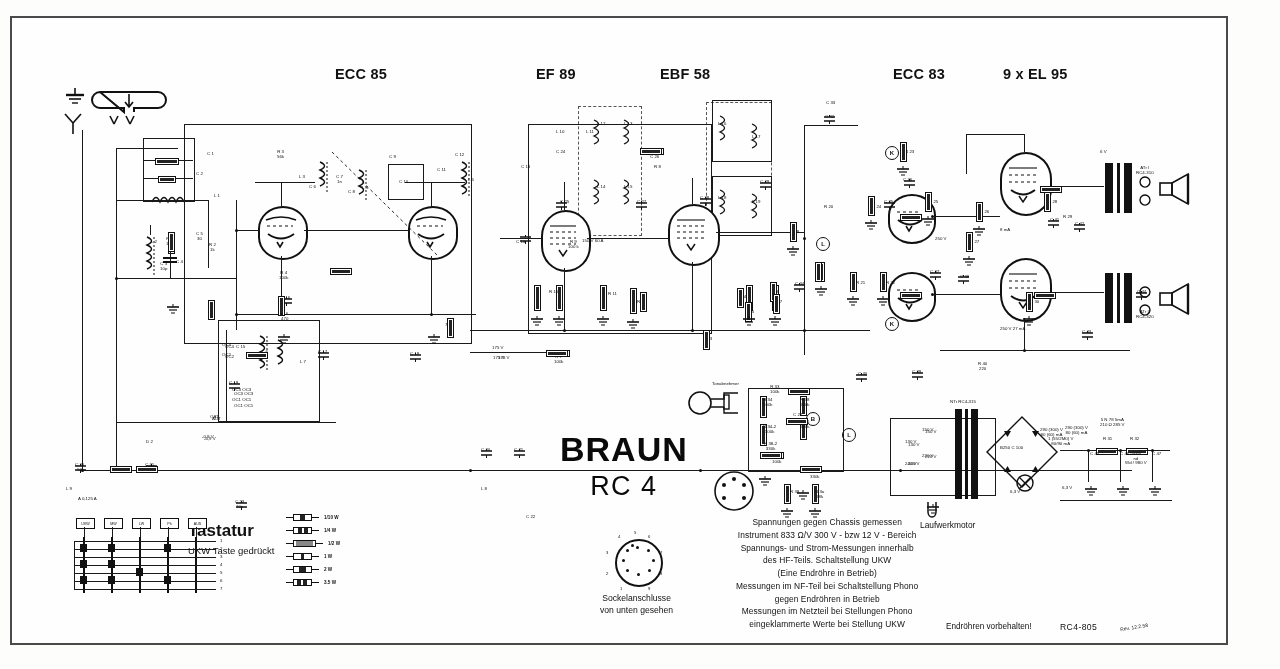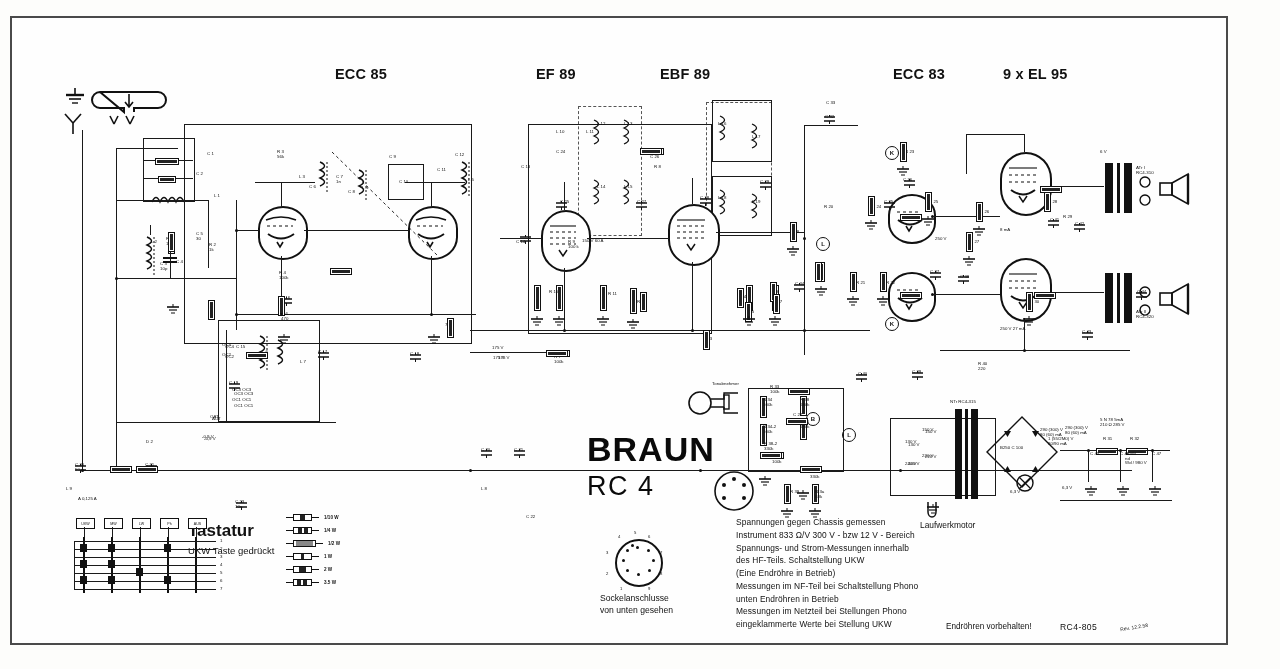--- a/index.html
+++ b/index.html
@@ -1,18 +1,18 @@
 <!DOCTYPE html>
 <html><head>
 <meta charset="utf-8">
 <title>Braun RC 4 Schaltplan</title>
 <style>
   html,body{margin:0;padding:0;background:#fff;}
   body{width:1280px;height:669px;overflow:hidden;font-family:"Liberation Sans",sans-serif;}
-  #sheet{position:relative;width:1280px;height:669px;background:#fdfdfb;}
+  #sheet{position:relative;width:1280px;height:669px;background:#fdfdfb;text-align:center;}
   #frame{position:absolute;left:10px;top:16px;width:1218px;height:629px;border:2px solid #4a4a4a;box-sizing:border-box;background:#fefefe;}
   .abs{position:absolute;}
   
   .tubelbl{font-weight:bold;font-size:14.5px;color:#111;letter-spacing:.2px;white-space:nowrap;}
   
   .t{font-size:4.4px;color:#111;line-height:1.05;white-space:nowrap;font-family:"Liberation Sans",sans-serif;}
   
   .h{position:absolute;height:1px;background:#1a1a1a;}
   .v{position:absolute;width:1px;background:#1a1a1a;}
   .v2{position:absolute;width:2px;background:#111;}
@@ -26,21 +26,21 @@
   .res-v{position:absolute;width:5px;border:1px solid #111;background:#fff;}
   .res-v::after{content:"";position:absolute;left:1px;top:1px;right:1px;bottom:1px;background:#222;}
   .capv{position:absolute;}
   .capv i{position:absolute;left:0;height:1.5px;background:#111;}
   .coil{position:absolute;}
   
   .tube{position:absolute;border:2px solid #111;border-radius:50%/42%;background:#fff;}
   
   .spk{position:absolute;}
   
-  #braunwrap{position:absolute;left:587px;top:432px;}
+  #braunwrap{position:absolute;left:560px;top:432px;}
   .braun{font-family:"Liberation Sans",sans-serif;font-weight:bold;font-size:34px;letter-spacing:1px;color:#0a0a0a;line-height:1;}
   .rc4{font-family:"Liberation Sans",sans-serif;font-weight:normal;font-size:27px;letter-spacing:1.5px;color:#0a0a0a;line-height:1;margin-top:7px;}
   
   #tastatur-title{font-weight:bold;font-size:17px;color:#111;}
   #tastatur-sub{font-size:9.5px;color:#111;margin-top:2px;}
   .keycap{position:absolute;width:17px;height:9px;border:1px solid #111;background:#fff;font-size:3.6px;display:flex;align-items:center;justify-content:center;color:#111;overflow:hidden;}
   
   .legrow{position:absolute;display:flex;align-items:center;}
   .legres{width:17px;height:5px;border:1px solid #111;background:#fff;position:relative;}
   .legres .band{position:absolute;top:0;bottom:0;background:#222;}
@@ -61,21 +61,21 @@
   .circmark{position:absolute;border:1px solid #111;border-radius:50%;display:flex;align-items:center;justify-content:center;font-size:6px;font-weight:bold;color:#111;background:#fff;}
 </style>
 </head>
 <body>
 
 <div id="sheet">
   <div id="frame"></div>
 
   <div class="abs tubelbl" style="left:335px;top:66px;">ECC 85</div>
   <div class="abs tubelbl" style="left:536px;top:66px;">EF 89</div>
-  <div class="abs tubelbl" style="left:660px;top:66px;">EBF 89</div>
+  <div class="abs tubelbl" style="left:660px;top:66px;">EBF 58</div>
   <div class="abs tubelbl" style="left:893px;top:66px;">ECC 83</div>
   <div class="abs tubelbl" style="left:1003px;top:66px;">9 x EL 95</div>
 
   <div class="abs" style="left:60px;top:86px;">
     <svg width="30" height="26" viewBox="0 0 30 26">
       <line x1="15" y1="2" x2="15" y2="9" stroke="#111" stroke-width="1.6"></line>
       <line x1="6" y1="9" x2="24" y2="9" stroke="#111" stroke-width="2.4"></line>
       <line x1="9" y1="13" x2="21" y2="13" stroke="#111" stroke-width="1.6"></line>
       <line x1="12" y1="17" x2="18" y2="17" stroke="#111" stroke-width="1.4"></line>
     </svg>
@@ -590,21 +590,21 @@
     <div>von unten gesehen</div>
   </div>
 
   <div id="notes">
     <div>Spannungen gegen Chassis gemessen</div>
     <div>Instrument 833  Ω/V 300 V - bzw 12 V - Bereich</div>
     <div>Spannungs- und Strom-Messungen innerhalb</div>
     <div>des HF-Teils. Schaltstellung UKW</div>
     <div>(Eine Endröhre in Betrieb)</div>
     <div>Messungen im NF-Teil bei Schaltstellung Phono</div>
-    <div>unten Endröhren in Betrieb</div>
+    <div>gegen Endröhren in Betrieb</div>
     <div>Messungen im Netzteil bei Stellungen Phono</div>
     <div>eingeklammerte Werte bei Stellung UKW</div>
   </div>
   <div id="footer-left">Endröhren vorbehalten!</div>
   <div id="footer-part">RC4-805</div>
   <div id="footer-scribble">Rev. 12.2.58</div>
 
   <div id="complabels">
       <div class="abs t" style="left: 207px; top: 152px;">C 1</div>
       <div class="abs t" style="left: 196px; top: 172px;">C 2</div>

